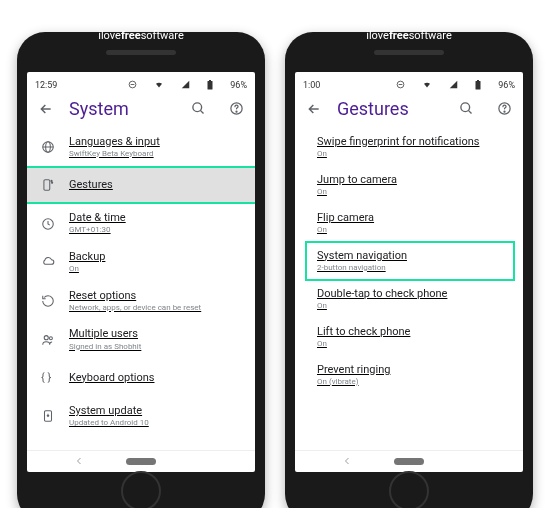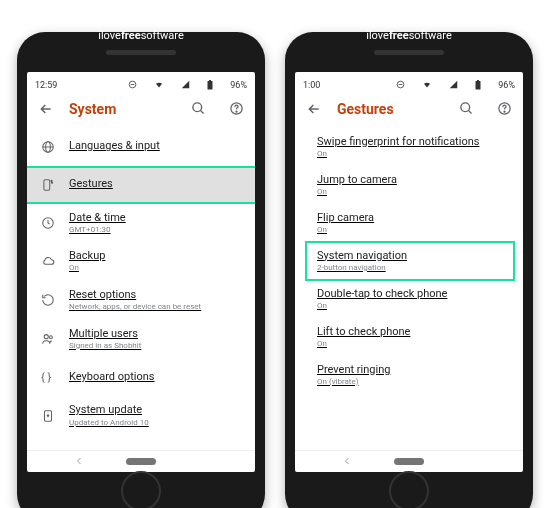--- a/index.html
+++ b/index.html
@@ -84,23 +84,23 @@
   }
   .status-icons svg { display:block; }
   .app-bar {
     height: 38px;
     display: flex;
     align-items: center;
     padding: 0 10px;
     gap: 14px;
   }
   .app-bar .title {
-    font-size: 14px;
-    font-weight: 700;
-    color: #c2410c;
+    font-size: 18px;
+    font-weight: 400;
+    color: #4c1d95;
     flex: 1;
   }
   .app-bar .icon-btn {
     width: 18px;
     height: 18px;
     display: flex;
     align-items: center;
     justify-content: center;
     color: #5f6368;
   }
@@ -221,20 +221,21 @@
       <div class="row">
         <span class="row-icon">
             <svg width="14" height="14" viewBox="0 0 24 24" fill="none" stroke="#5f6368" stroke-width="1.8">
               <circle cx="12" cy="12" r="9"></circle>
               <ellipse cx="12" cy="12" rx="4" ry="9"></ellipse>
               <line x1="3" y1="12" x2="21" y2="12"></line>
             </svg>
           </span>
         <span class="row-text">
             <div class="row-title">Languages &amp; input</div>
+            <div class="row-sub">SwiftKey Beta Keyboard</div>
           </span>
       </div>
       <div class="row selected" style="position:relative">
         <span class="row-icon">
             <svg width="14" height="14" viewBox="0 0 24 24" fill="none" stroke="#5f6368" stroke-width="1.8">
               <rect x="5" y="3" width="10" height="18" rx="2"></rect>
               <circle cx="18" cy="5" r="1" fill="#5f6368"></circle>
               <circle cx="19" cy="8" r="1" fill="#5f6368"></circle>
             </svg>
           </span>

